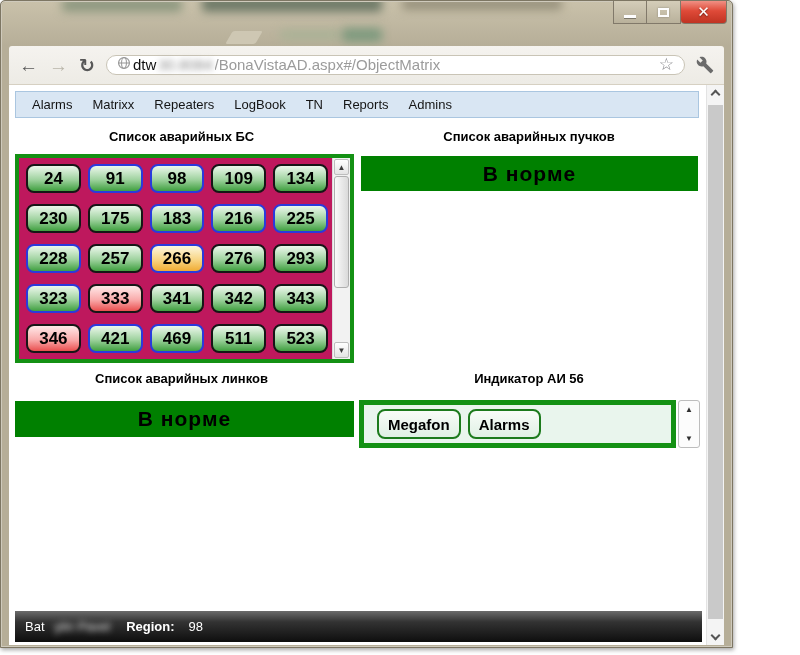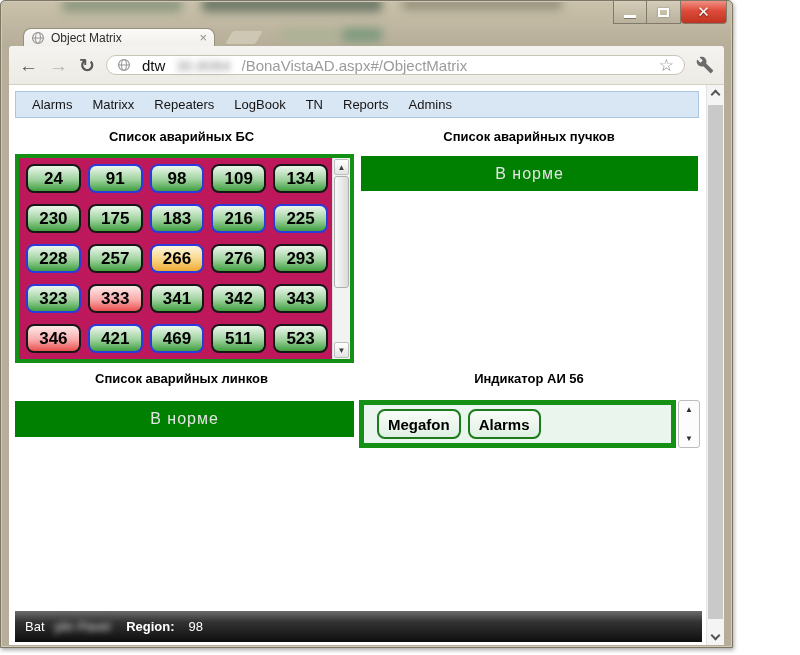--- a/index.html
+++ b/index.html
@@ -51,21 +51,21 @@
   .toolbar {
     position:absolute; left:8px; top:45px; width:715px; height:39px;
     background:linear-gradient(#f5f3ef,#edebe5);
     border-bottom:1px solid #d6d0c2; border-radius:3px 3px 0 0;
     display:flex; align-items:center; padding:0 10px; gap:11px;
   }
   .nav-glyph { font-size:19px; font-weight:bold; color:#585858; line-height:1; }
   .nav-glyph.disabled { color:#b9b5a9; }
   .omnibox {
     flex:1; height:20px; background:#fff; border:1px solid #c9c4b6; border-radius:13px;
-    display:flex; align-items:center; padding:0 10px; gap:11px; font-size:15px; min-width:0;
+    display:flex; align-items:flex-start; padding:0 10px; gap:2px; font-size:15px; min-width:0;
   }
   .url-prefix { color:#101010; white-space:nowrap; }
   .url-redacted { filter:blur(3px); color:#888; white-space:nowrap; }
   .url-suffix { color:#9b9b9b; white-space:nowrap; overflow:hidden; }
   .star { margin-left:auto; color:#86868a; font-size:17px; line-height:1; }
   .globe { width:14px; height:14px; flex:0 0 auto; }
   
   .page { position:absolute; left:8px; top:84px; width:697px; height:560px; background:#fff; }
   .menubar {
     position:absolute; left:6px; top:6px; width:684px; height:27px;
@@ -105,21 +105,21 @@
     background:linear-gradient(#ffffff,#e4e4e4); border:1px solid #bdbdbd; border-radius:2px;
     display:flex; align-items:center; justify-content:center; font-size:8px; color:#3c3c3c;
   }
   .sb-btn.up { top:1px; } .sb-btn.down { bottom:1px; }
   .sb-thumb {
     position:absolute; left:1px; right:1px; top:18px; height:112px;
     background:linear-gradient(90deg,#fafafa,#dadada); border:1px solid #aeaeae; border-radius:3px;
   }
   
   .ok-bar {
-    position:absolute; background:#008000; color:#e5e5e5; font-weight:normal; font-size:16px;
+    position:absolute; background:#008000; color:#000000; font-weight:bold; font-size:21px;
     display:flex; align-items:center; justify-content:center; letter-spacing:1px;
   }
   .ok-beams { left:352px; top:71px; width:337px; height:35px; }
   .ok-links { left:6px;  top:316px; width:339px; height:36px; }
   
   .ind-panel {
     position:absolute; left:350px; top:315px; width:317px; height:48px;
     border:5px solid #149114; background:#e9f5ed;
     display:flex; align-items:center; padding:0 13px; gap:7px;
   }
@@ -171,29 +171,20 @@
           <span></span>
         </div>
       <div class="win-btn max">
           <span></span>
         </div>
       <div class="win-btn close">
           <span>✕</span>
         </div>
     </div>
 
-    <div class="tab">
-      <svg class="globe" viewBox="0 0 16 16">
-        <circle cx="8" cy="8" r="6.2" fill="none" stroke="#9a9a9a" stroke-width="1.4"></circle>
-        <ellipse cx="8" cy="8" rx="2.8" ry="6.2" fill="none" stroke="#9a9a9a" stroke-width="1.2"></ellipse>
-        <line x1="1.8" y1="8" x2="14.2" y2="8" stroke="#9a9a9a" stroke-width="1.2"></line>
-      </svg>
-      <span>Object Matrix</span>
-      <span class="tab-close">×</span>
-    </div>
     <div class="newtab"></div>
 
     <div class="toolbar">
       <span class="nav-glyph">←</span>
       <span class="nav-glyph disabled">→</span>
       <span class="nav-glyph">↻</span>
       <div class="omnibox">
         <svg class="globe" viewBox="0 0 16 16">
           <circle cx="8" cy="8" r="6.2" fill="none" stroke="#9a9a9a" stroke-width="1.4"></circle>
           <ellipse cx="8" cy="8" rx="2.8" ry="6.2" fill="none" stroke="#9a9a9a" stroke-width="1.2"></ellipse>

